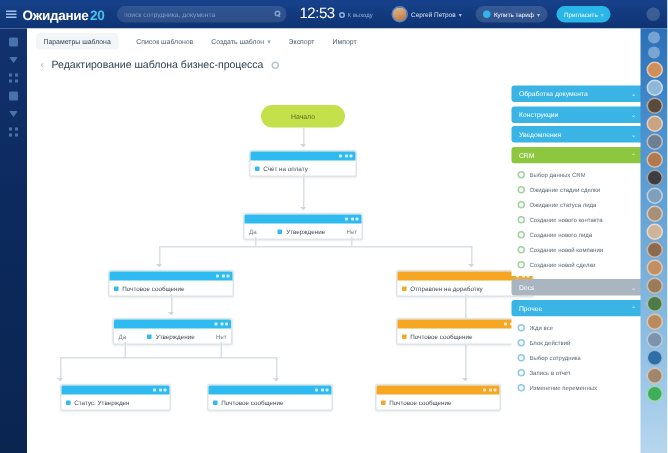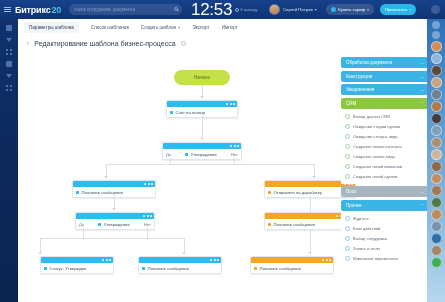--- a/index.html
+++ b/index.html
@@ -23,21 +23,21 @@
   .logo .num { color:#49c3ee; margin-left:1px; }
   .search-wrap {
     margin-left:8px; width:113px; height:11px; border-radius:6px;
     background:rgba(255,255,255,0.12); display:flex; align-items:center;
     padding:0 5px; position:relative;
   }
   .search-wrap .ph { font-size:4.5px; color:#7f9fd0; white-space:nowrap; overflow:hidden; }
   .search-ico { position:absolute; right:4px; top:3px; width:4px; height:4px;
      border:0.7px solid #7f9fd0; border-radius:50%; }
   .search-ico:after { content:""; position:absolute; right:-1.5px; bottom:-1px; width:2px; height:0.7px; background:#7f9fd0; transform:rotate(45deg); }
-  .clock { margin-left:9px; font-size:17px; color:#ffffff; font-weight:300; letter-spacing:-0.3px; }
+  .clock { margin-left:9px; font-size:10px; color:#ffffff; font-weight:300; letter-spacing:-0.3px; }
   .clock-lbl { margin-left:3px; font-size:4px; color:#8fb0dd; display:flex; align-items:center; }
   .clock-lbl .dot { width:4px;height:4px;border:0.6px solid #8fb0dd;border-radius:50%;margin-right:1.5px; }
   .user { margin-left:12px; display:flex; align-items:center; }
   .avatar-sm { width:11px;height:11px;border-radius:50%;
      background:linear-gradient(160deg,#e8b98c,#b5763f); border:0.6px solid #5d86c4; }
   .user-name { font-size:4.3px; color:#d7e5f7; margin-left:2.5px; white-space:nowrap; }
   .caret { margin-left:2px; color:#a9c4e6; font-size:4px; }
   .btn-pill {
     margin-left:9px; height:11px; border-radius:6px; display:flex; align-items:center;
     padding:0 5px; font-size:4.2px; color:#ffffff; white-space:nowrap;
@@ -149,21 +149,21 @@
         border:0.5px solid rgba(255,255,255,0.5); }
 </style>
 </head>
 <body>
 
 <div class="topbar">
   <div class="hamburger">
       <span></span>
     </div>
   <div class="logo">
-    <span>Битрикс</span><span class="num">20</span>
+    <span>Ожидание</span><span class="num">20</span>
   </div>
   <div class="search-wrap">
     <span class="ph">поиск сотрудника, документа</span>
     <span class="search-ico"></span>
   </div>
   <div class="clock">12:53</div>
   <div class="clock-lbl">
     <span class="dot"></span>
     <span>К выходу</span>
   </div>

